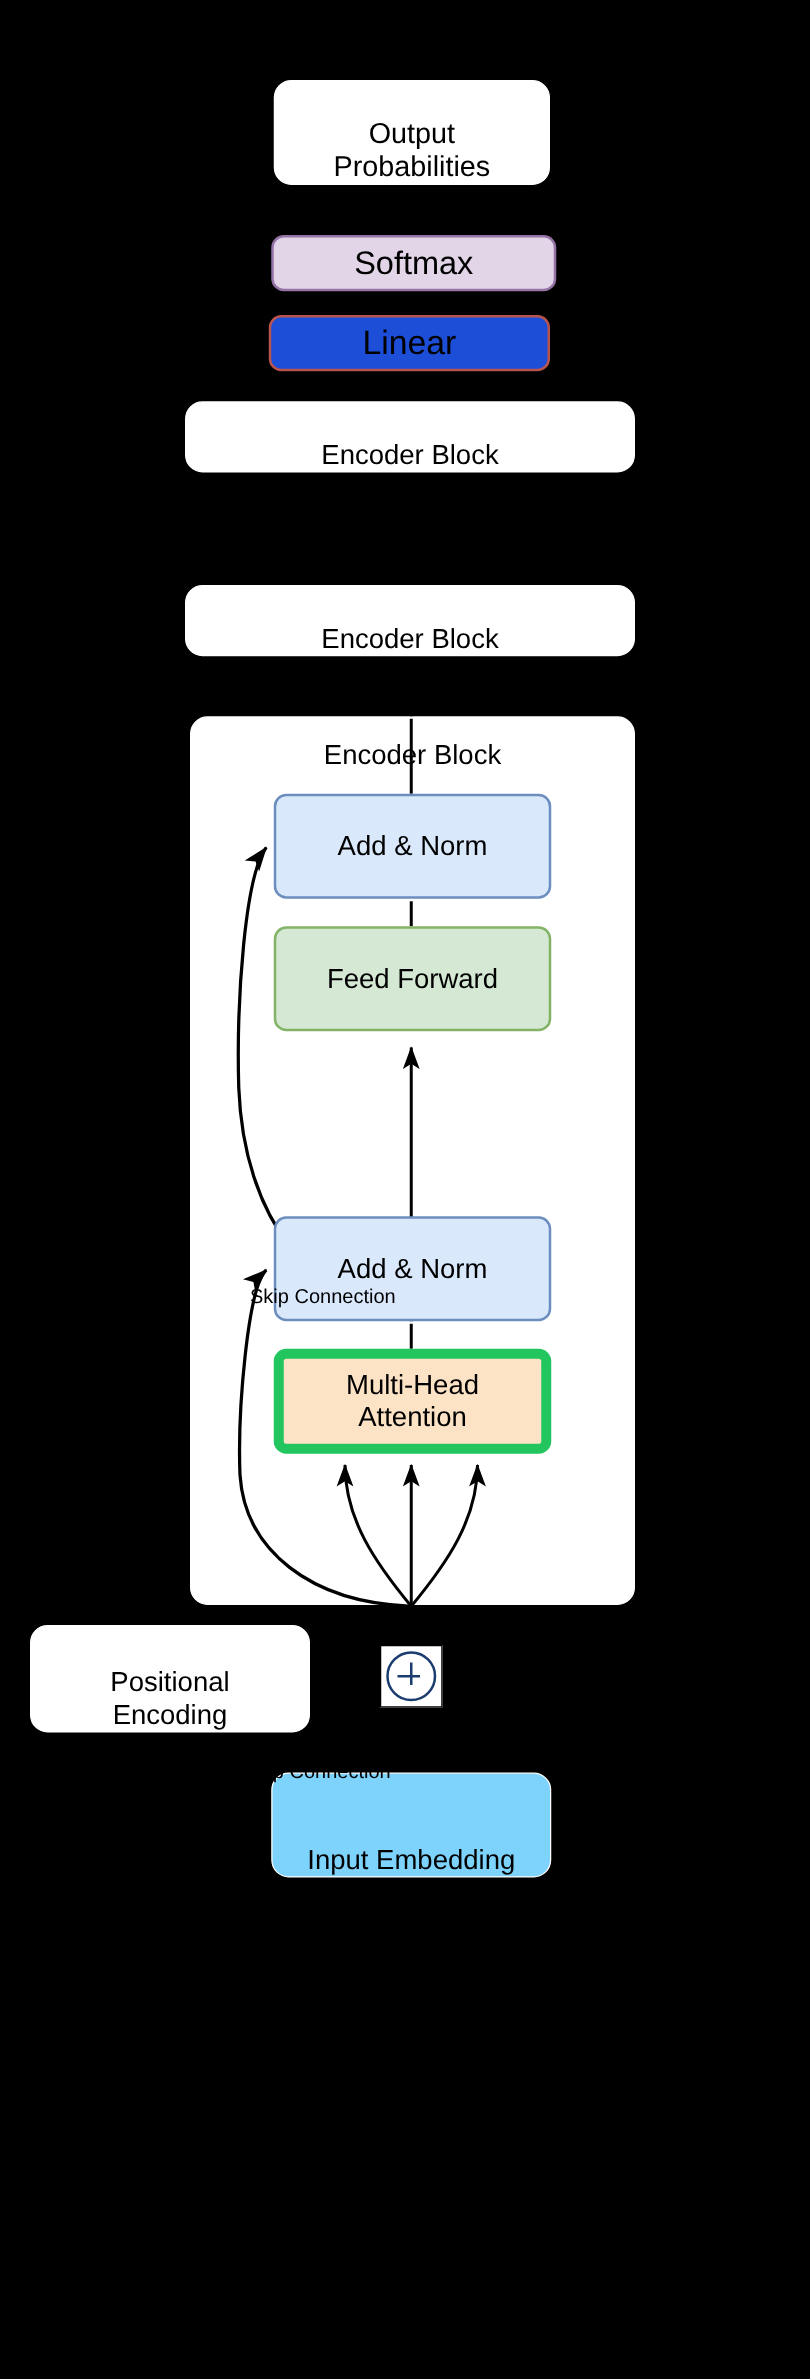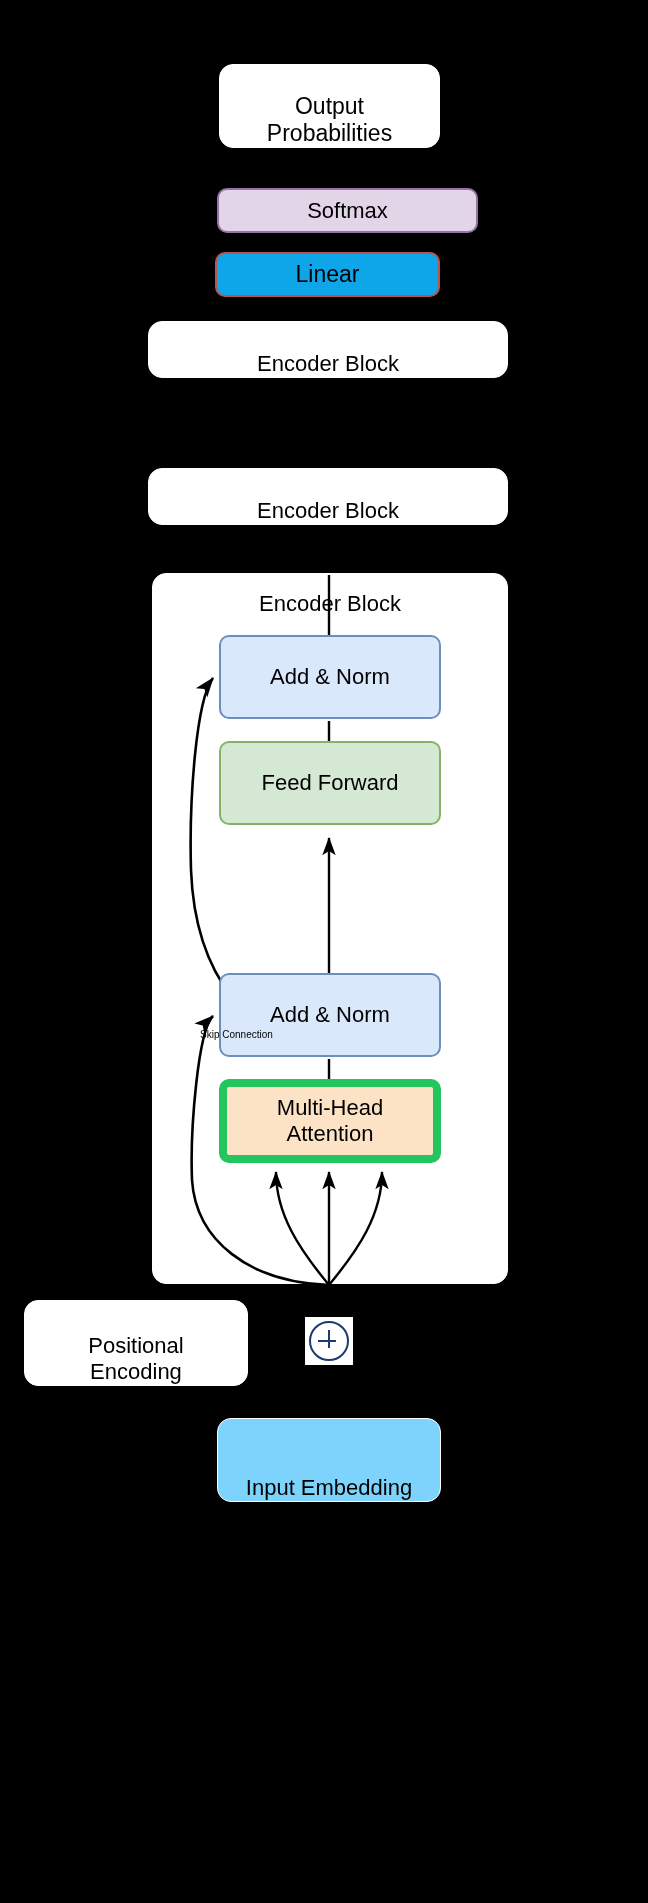--- a/index.html
+++ b/index.html
@@ -35,28 +35,28 @@
   }
   .rounded-lg { border-radius: 14px; align-items: flex-end; }
   .rounded-md { border-radius: 10px; }
 
   .n-output {
     left: 219px; top: 64px; width: 221px; height: 84px;
     background: #ffffff; border: 1px solid #ffffff;
     font-size: 23px;
   }
   .n-softmax {
-    left: 217px; top: 188px; width: 261px; height: 45px;
+    left: 217px; top: 188px; width: 228px; height: 45px;
     background: #e1d5e7; border: 2px solid #9673a6;
-    font-size: 22px;
+    font-size: 26px;
   }
   .n-linear {
     left: 215px; top: 252px; width: 225px; height: 45px;
-    background: #0ea5e9; border: 2px solid #b85450;
-    font-size: 23px;
+    background: #1d4ed8; border: 2px solid #b85450;
+    font-size: 27px;
   }
   .n-enc1 {
     left: 148px; top: 321px; width: 360px; height: 57px;
     background: #ffffff; border: 1px solid #ffffff;
     font-size: 22px;
   }
   .n-enc2 {
     left: 148px; top: 468px; width: 360px; height: 57px;
     background: #ffffff; border: 1px solid #ffffff;
     font-size: 22px;
@@ -117,21 +117,21 @@
     background: #1a3c6e;
   }
   .plus-circle::before {
     left: 50%; top: 7px; width: 2px; height: 18px; margin-left: -1px;
   }
   .plus-circle::after {
     top: 50%; left: 7px; height: 2px; width: 18px; margin-top: -1px;
   }
   .skip-label {
     position: absolute;
-    font-size: 10px;
+    font-size: 16px;
     color: #000000;
     z-index: 9;
     white-space: nowrap;
   }
   .skip1 { left: 200px; top: 1029px; }
   .skip2 { left: 196px; top: 1409px; }
 
   svg.wires {
     position: absolute;
     left: 0; top: 0;

